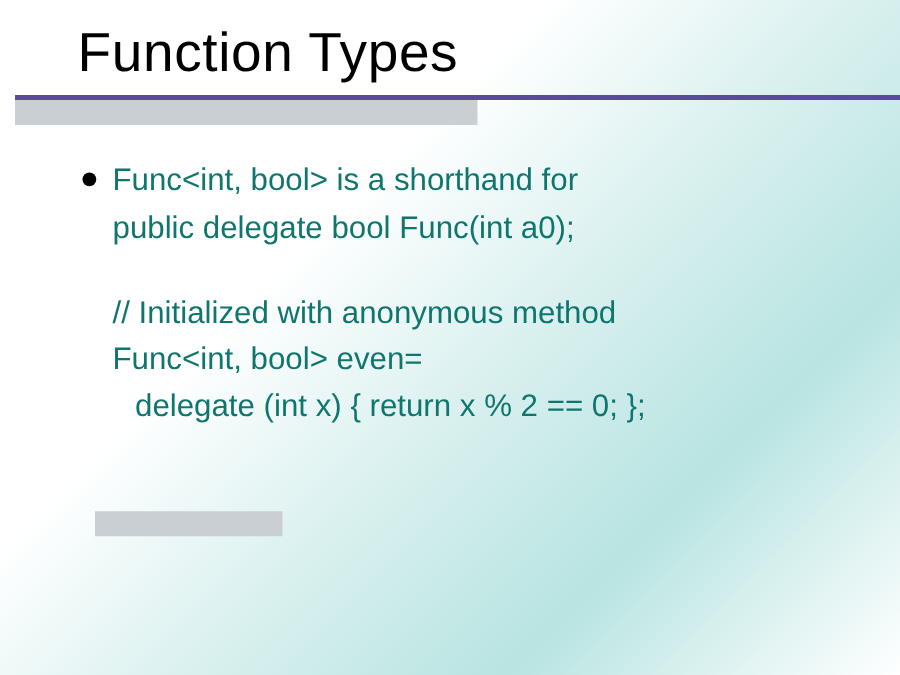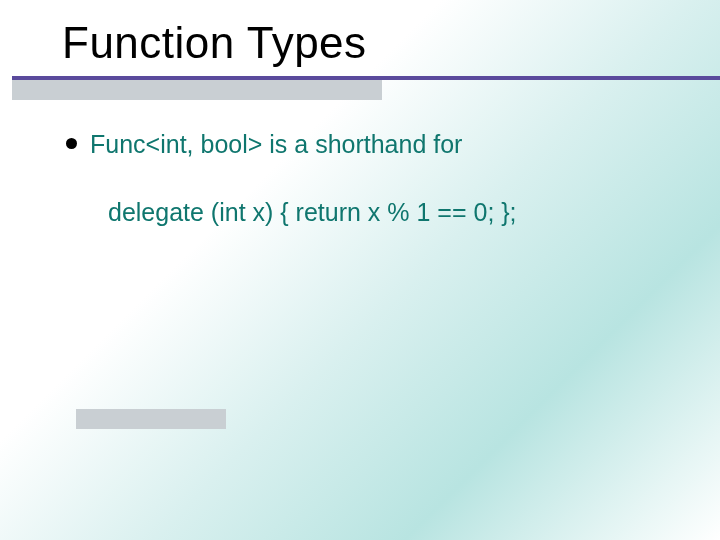--- a/index.html
+++ b/index.html
@@ -89,23 +89,26 @@
   <div class="rule-wrap">
     <div class="rule-purple"></div>
     <div class="rule-grey"></div>
   </div>
 
   <div class="content">
 
     <div class="bullet-row">
       <span class="bullet-dot"></span>
       <div class="para">Func&lt;int, bool&gt; is a shorthand for</div>
+      <div class="para">public delegate bool Func(int a0);</div>
     </div>
 
     <div class="block2">
-      <div class="para indent">delegate (int x) { return x % 1 == 0; };</div>
+      <div class="para">// Initialized with anonymous method</div>
+      <div class="para">Func&lt;int, bool&gt; even=</div>
+      <div class="para indent">delegate (int x) { return x % 2 == 0; };</div>
     </div>
 
   </div>
 
   <div class="footer-bar"></div>
 
 </div>
 
 </body></html>

